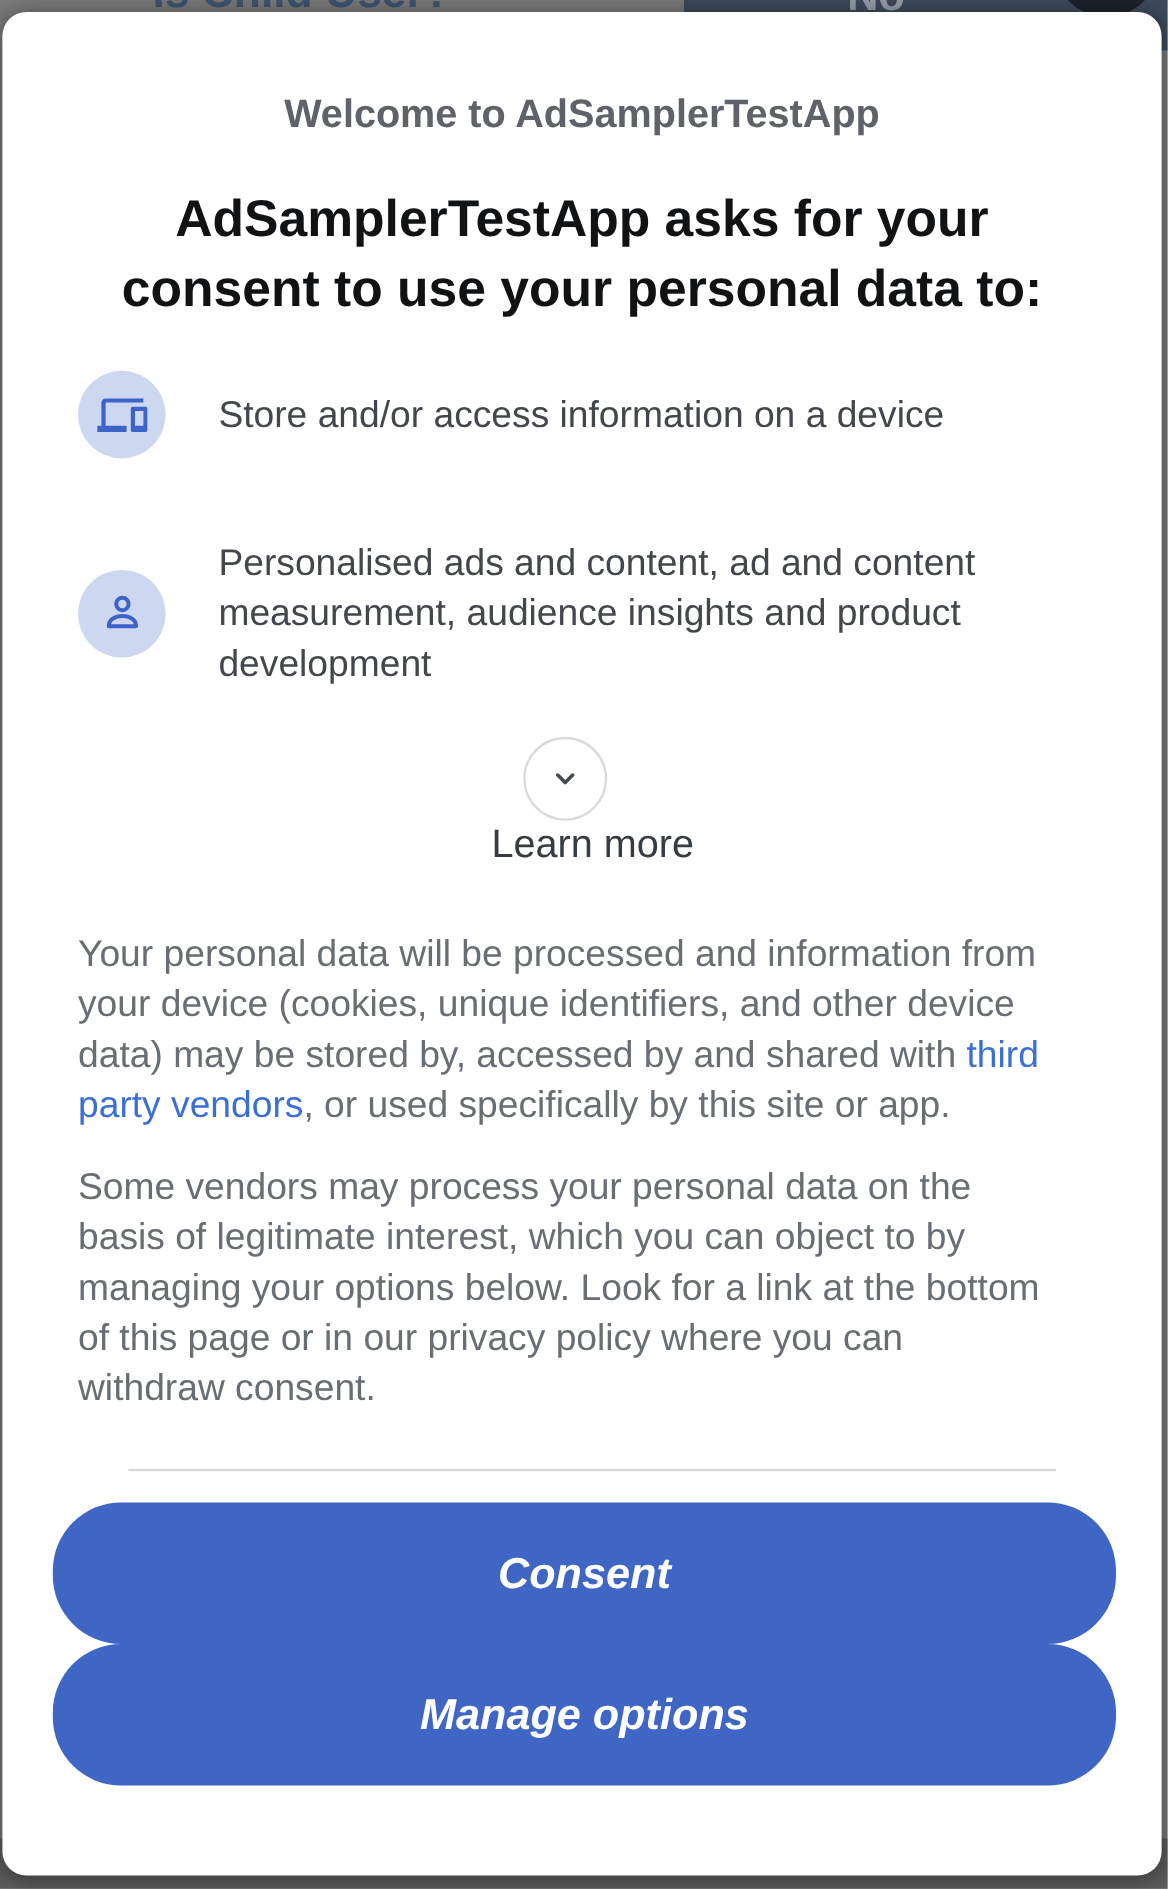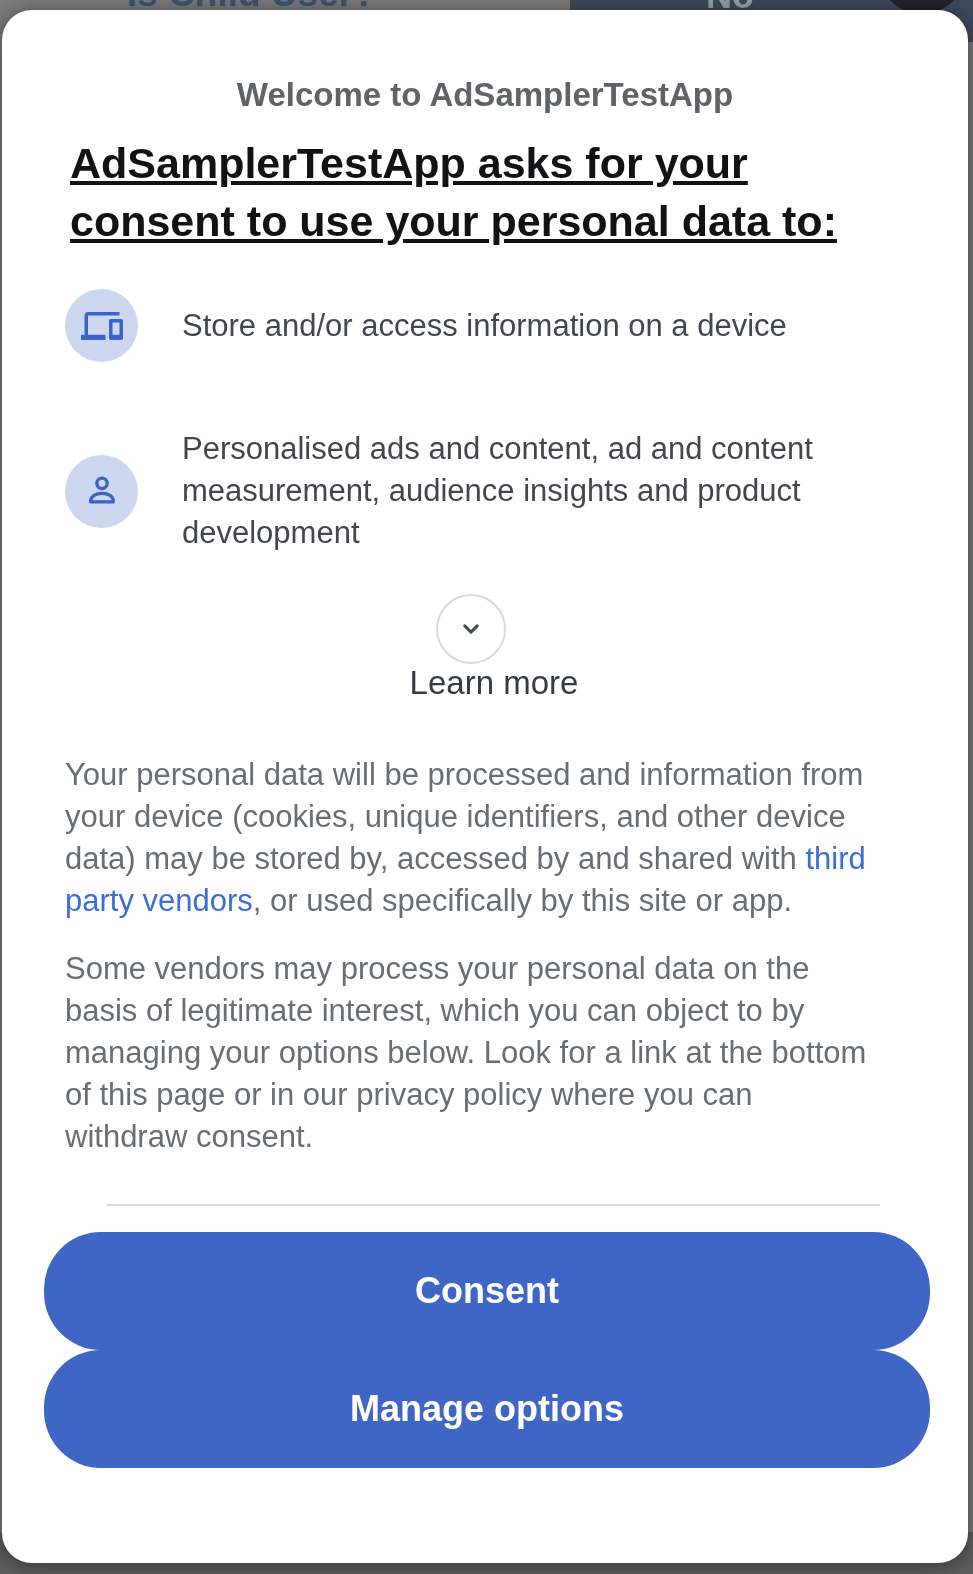--- a/index.html
+++ b/index.html
@@ -37,39 +37,38 @@
   .backdrop-bottom {
     position: absolute; bottom: 0; left: 0; right: 0; height: 42px;
     background: #5d5d5d; z-index: 1;
   }
 
   
   .modal {
     position: absolute; left: 2px; top: 10px;
     width: 966px; height: 1553px;
     background: #ffffff;
-    border-radius: 30px;
+    border-radius: 20px;
     box-shadow: 0 2px 20px rgba(0,0,0,0.45);
     z-index: 2;
     overflow: hidden;
   }
   .modal-title {
     margin-top: 66px;
     text-align: center;
     font-size: 33px; font-weight: bold;
     color: #606269;
   }
   .modal-heading {
-    margin: 20px auto 0;
+    margin: 40px auto 0;
     width: 830px;
-    text-align: left;
+    text-align: center;
     font-size: 43px; font-weight: bold;
     line-height: 1.35;
     color: #101214;
-    text-decoration: underline;
   }
 
   .purpose-row {
     display: flex; align-items: center;
     margin-left: 63px; margin-right: 92px;
   }
   .purpose-row.first { margin-top: 66px; }
   .purpose-row.second { margin-top: 39px; }
   .icon-bubble {
     flex: 0 0 73px; width: 73px; height: 73px;
@@ -121,20 +120,21 @@
   .pill-button {
     display: block;
     margin-left: 42px;
     width: 886px; height: 118px;
     border: none; border-radius: 57px;
     background: #4066c5;
     color: #ffffff;
     font-family: "Liberation Sans", sans-serif;
     font-size: 36px; font-weight: bold;
     cursor: pointer;
+    font-style: italic;
   }
   .pill-button.consent { margin-top: 26px; }
   .pill-button.manage { }
 </style>
 </head>
 <body>
 
 <div class="backdrop-top-left">
   <span class="clipped-text">Is Child User?</span>
 </div>

